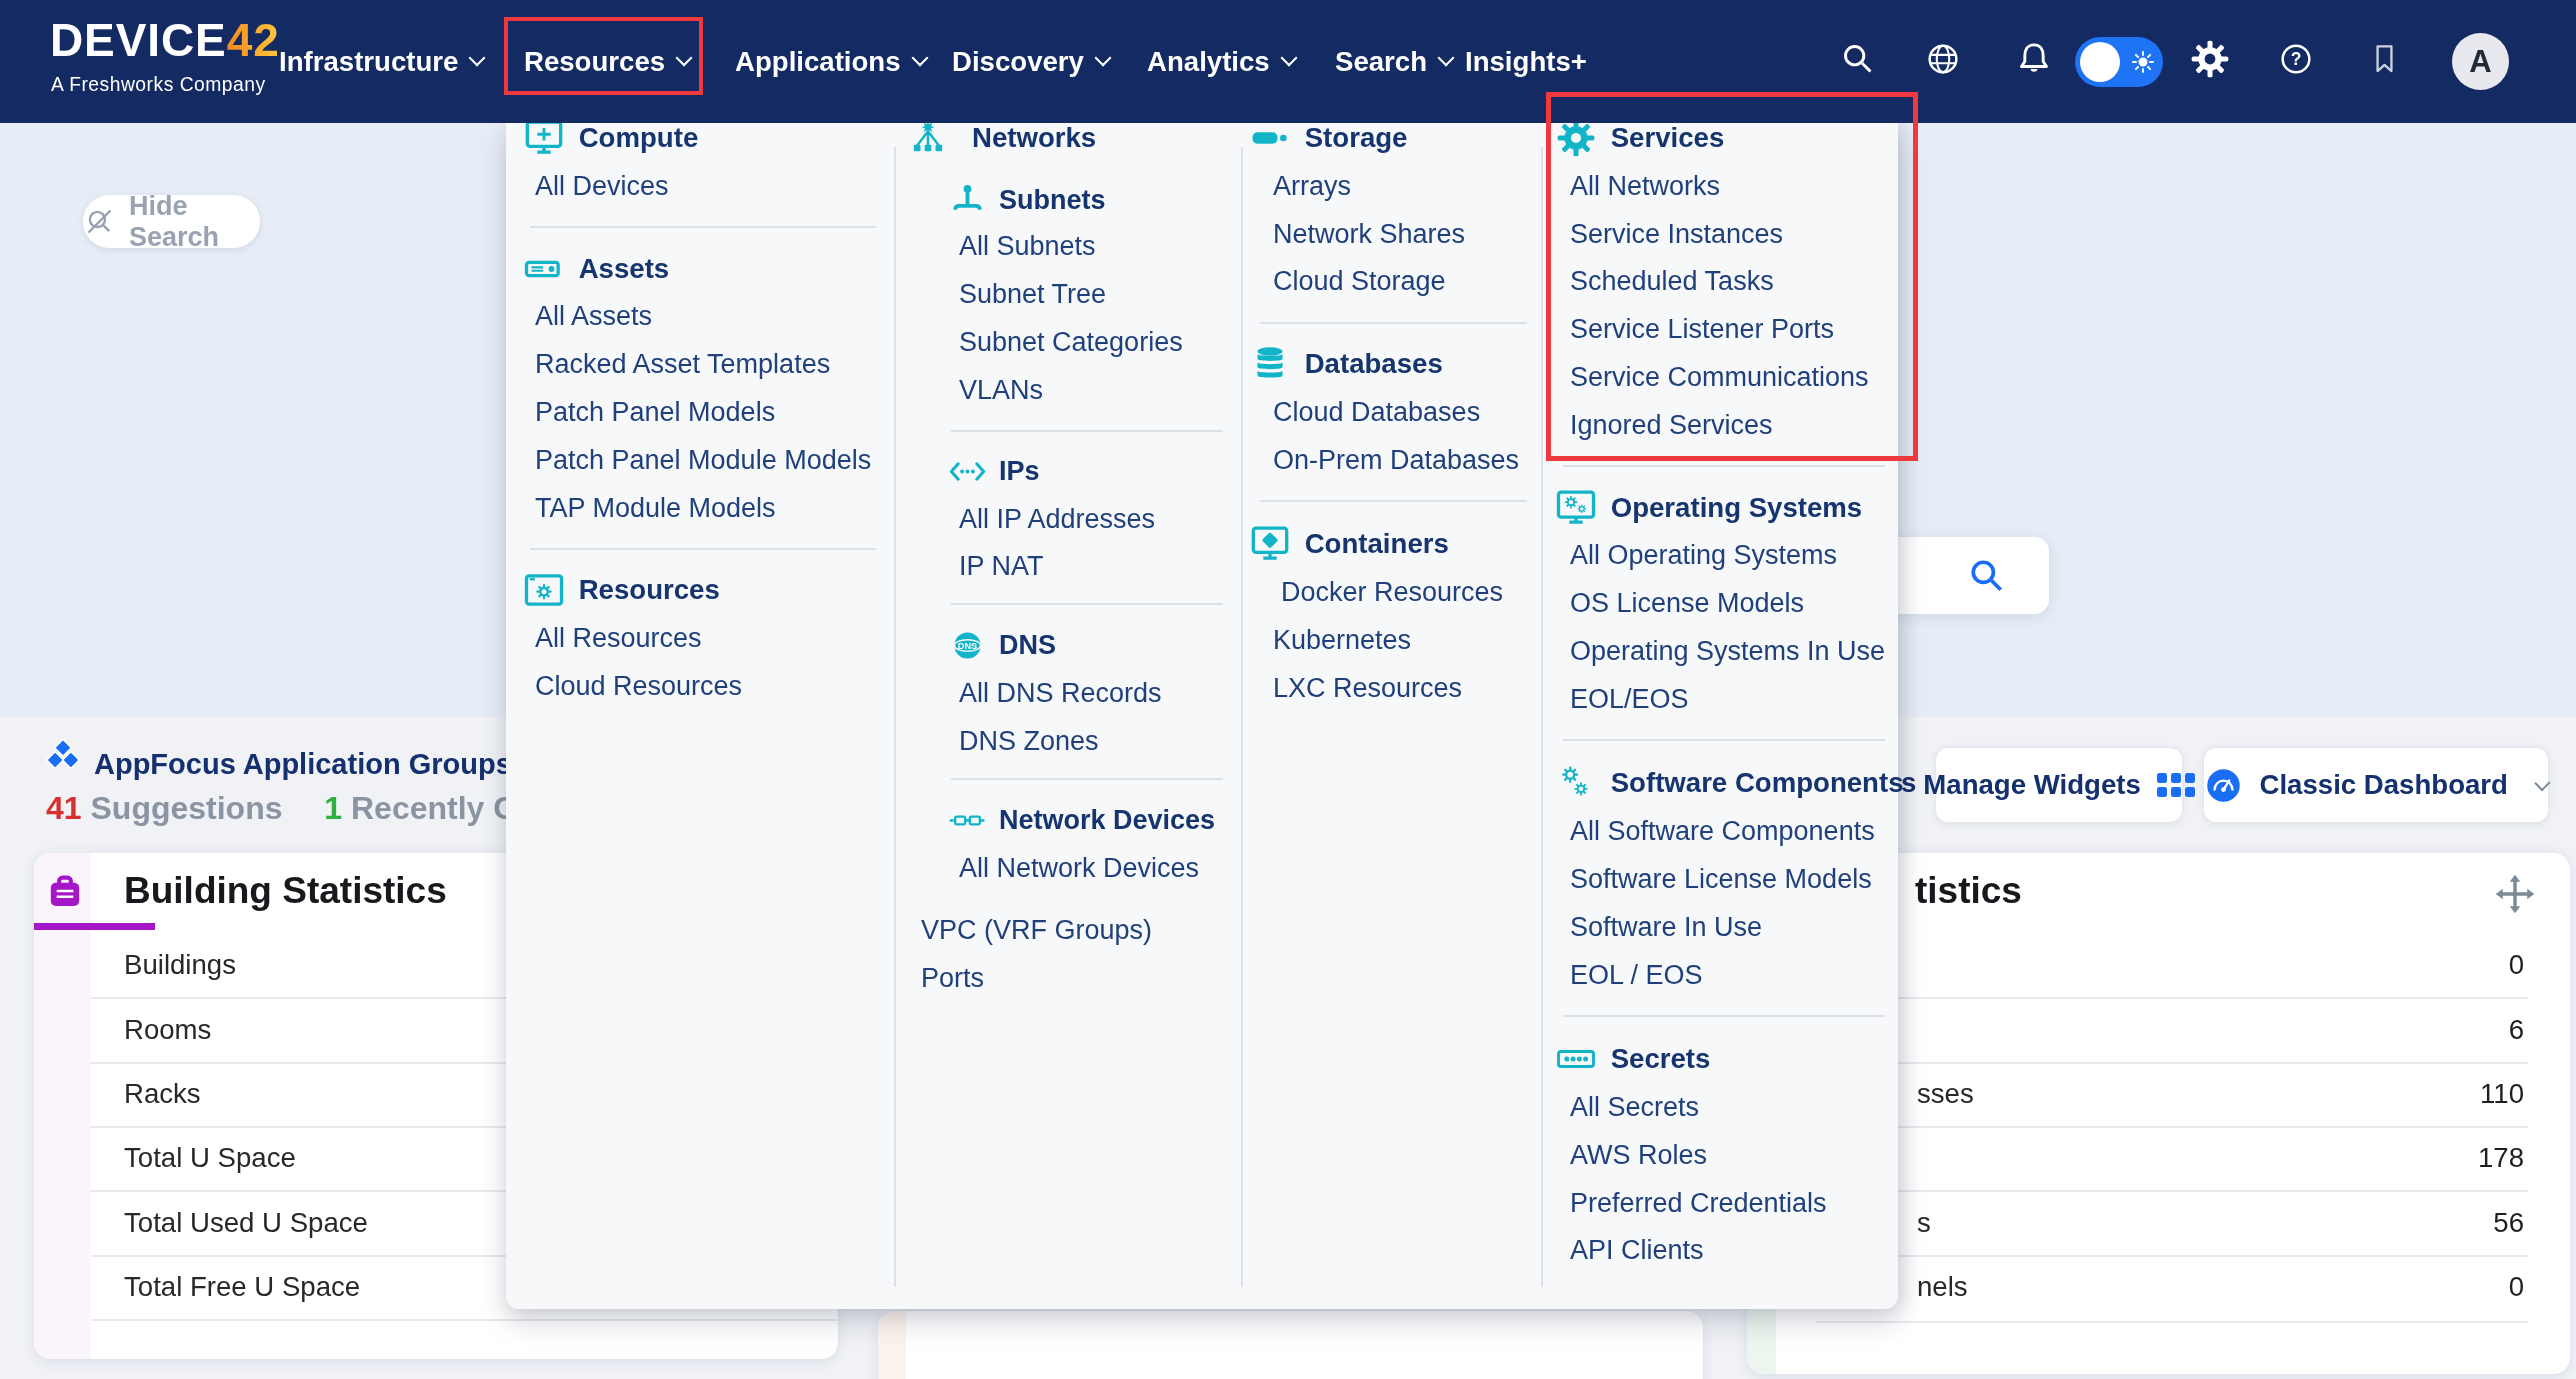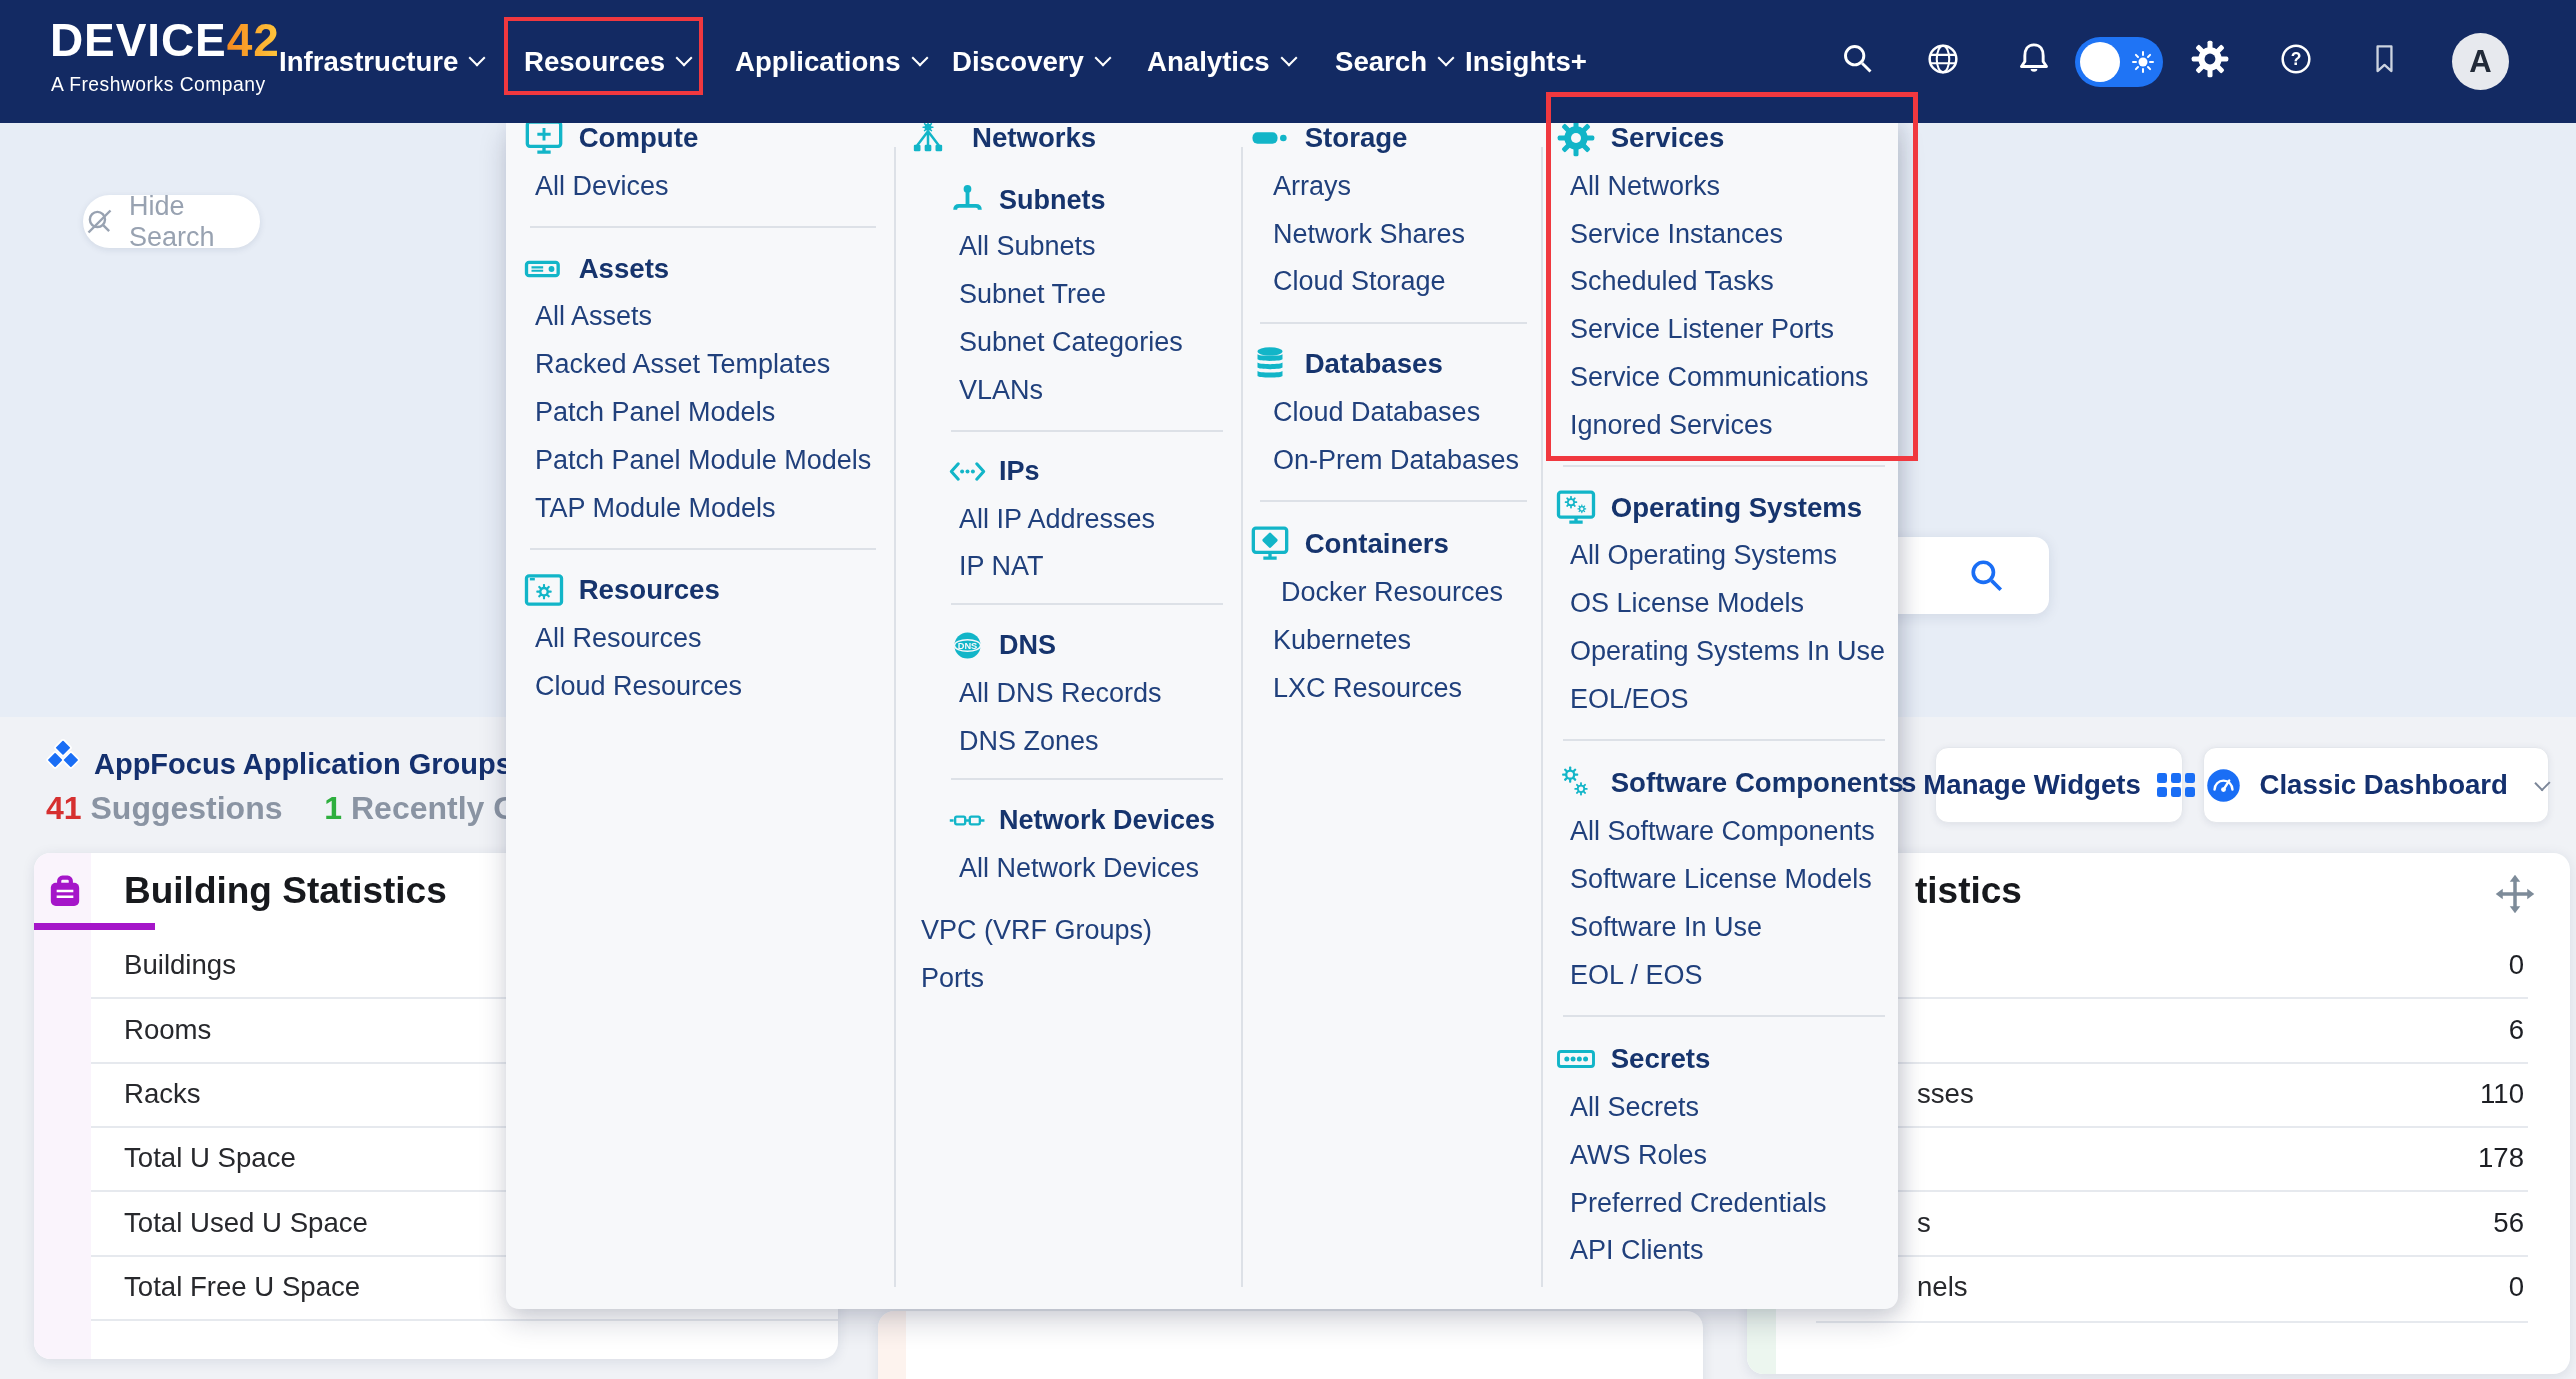--- a/index.html
+++ b/index.html
@@ -18,21 +18,21 @@
   .nav-ic{position:absolute;top:37px;width:44px;height:44px;display:flex;align-items:center;justify-content:center;cursor:pointer;}
   .toggle{position:absolute;left:2075px;top:37px;width:88px;height:50px;border-radius:25px;background:#1f74f5;cursor:pointer;}
   .toggle .knob{position:absolute;left:4.6px;top:4.6px;width:40px;height:40px;border-radius:50%;background:#ffffff;}
   .avatar{position:absolute;left:2452px;top:33px;width:57px;height:57px;border-radius:50%;background:#e7e9ee;display:flex;align-items:center;justify-content:center;font-size:31px;font-weight:700;color:#222a38;cursor:pointer;}
 
   
   #band-top{position:absolute;left:0;top:123px;width:2576px;height:594px;background:#e7edf6;}
 
   
   .card{position:absolute;background:#ffffff;border-radius:16.5px;box-shadow:0 2.8px 13px rgba(22,38,77,.10);}
-  .pill{position:absolute;background:#ffffff;border-radius:918px;display:flex;align-items:center;justify-content:center;gap:13px;box-shadow:0 1.8px 7.4px rgba(22,38,77,.10);color:#98a2b1;font-weight:400;font-size:27px;cursor:pointer;}
+  .pill{position:absolute;background:#ffffff;border-radius:918px;display:flex;align-items:center;justify-content:center;gap:13px;box-shadow:0 1.8px 7.4px rgba(22,38,77,.10);color:#98a2b1;font-weight:700;font-size:27px;cursor:pointer;}
   .btn{position:absolute;background:#ffffff;border:0.9px solid #e4e7ec;border-radius:13px;display:flex;align-items:center;justify-content:center;gap:16.5px;box-shadow:0 1.8px 7.4px rgba(22,38,77,.08);color:#14306e;font-weight:700;font-size:27.6px;cursor:pointer;white-space:nowrap;}
   .grid-ic{display:grid;grid-template-columns:repeat(3,10px);grid-template-rows:repeat(2,10px);gap:3.7px;}
   .grid-ic i{background:#1a6ef5;border-radius:2.3px;}
   .stat-label{position:absolute;font-size:27.6px;color:#27282c;height:48px;line-height:48px;white-space:nowrap;}
   .stat-value{position:absolute;font-size:27.6px;font-weight:500;color:#1d1f24;height:48px;line-height:48px;right:46px;text-align:right;}
   .sep{position:absolute;height:1.8px;background:#e6e9ee;}
   .card-title{position:absolute;font-size:37px;font-weight:700;color:#17191d;white-space:nowrap;}
 
   
   #panel{position:absolute;left:506px;top:123px;width:1392px;height:1186px;background:#f7f8fa;border-radius:0 0 13px 13px;box-shadow:0 13px 27.6px rgba(20,30,60,.18),5.5px 0 16.5px rgba(20,30,60,.10);z-index:5;}

